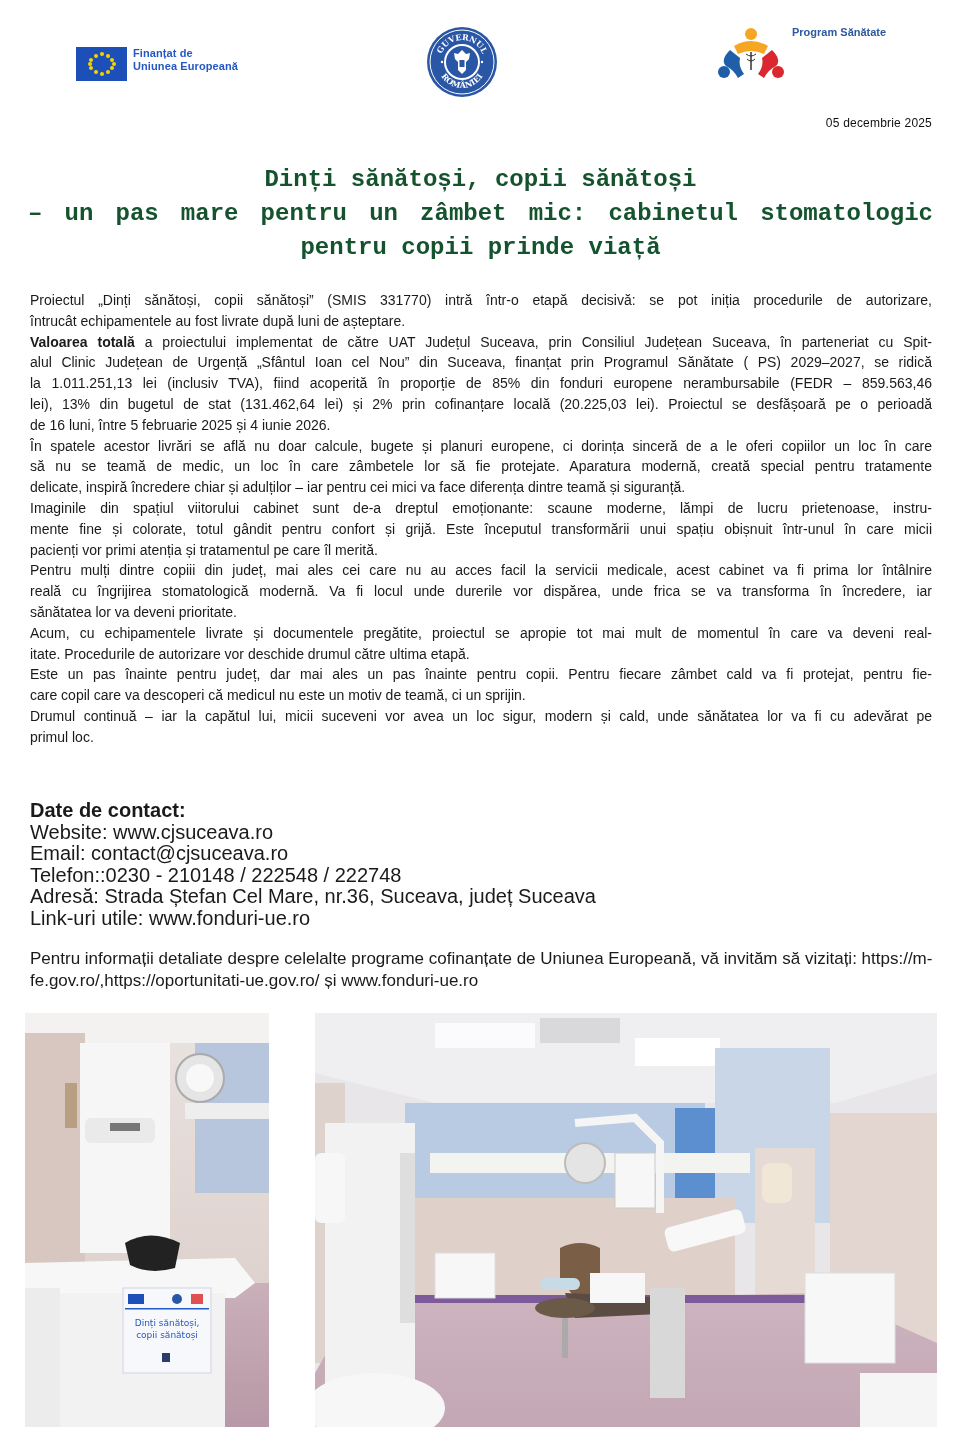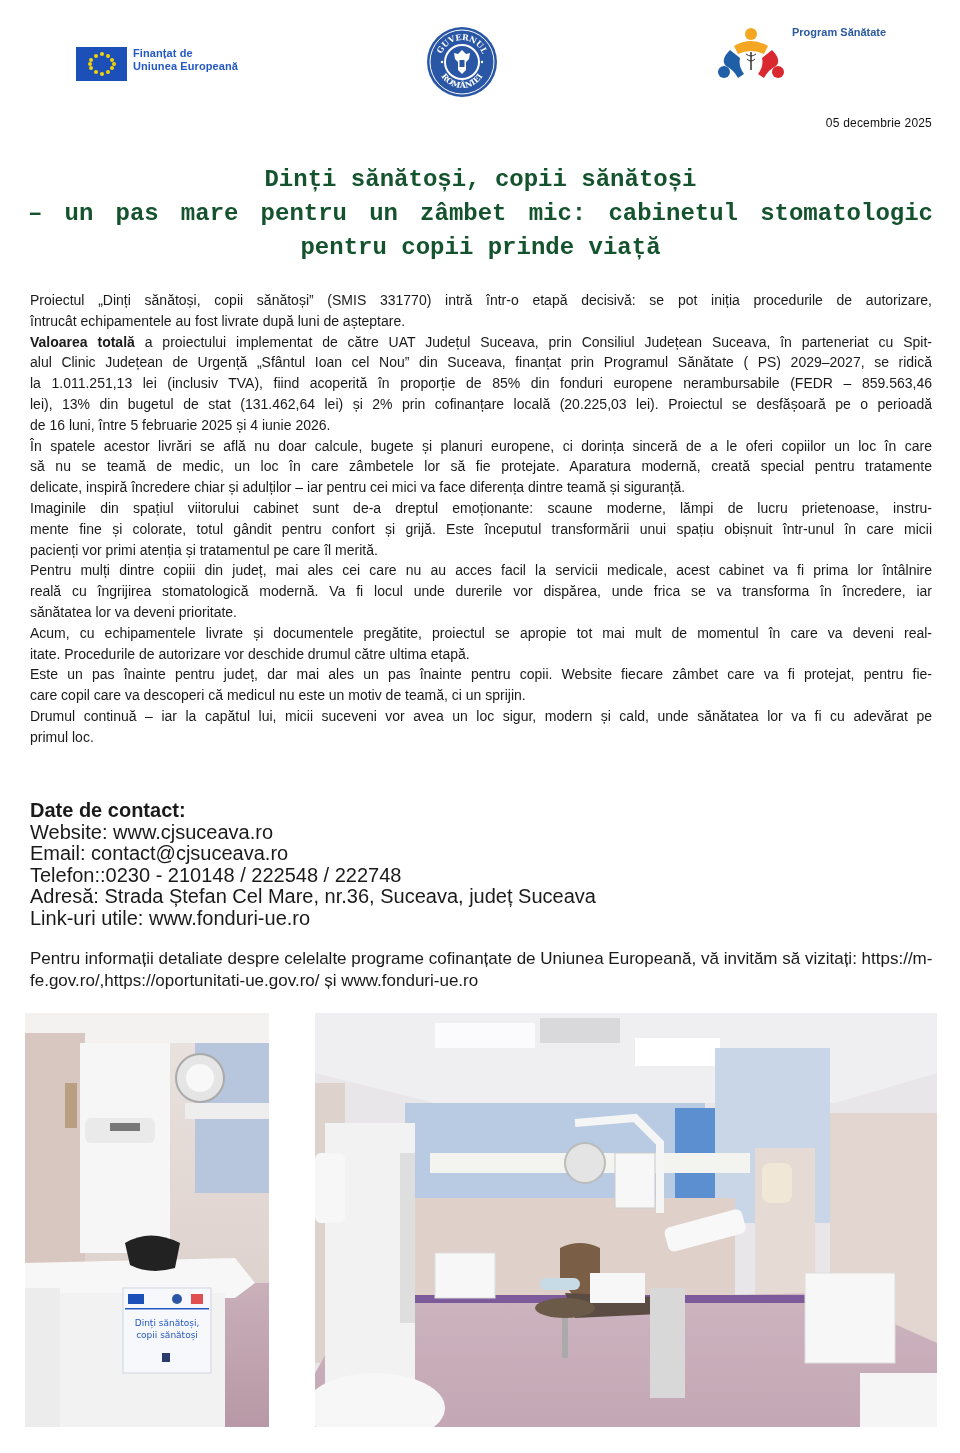--- a/index.html
+++ b/index.html
@@ -142,21 +142,21 @@
   <div>
     <span class="line">Pentru mulți dintre copiii din județ, mai ales cei care nu au acces facil la servicii medicale, acest cabinet va fi prima lor întâlnire</span>
     <span class="line">reală cu îngrijirea stomatologică modernă. Va fi locul unde durerile vor dispărea, unde frica se va transforma în încredere, iar</span>
     <span class="line last">sănătatea lor va deveni prioritate.</span>
   </div>
   <div>
     <span class="line">Acum, cu echipamentele livrate și documentele pregătite, proiectul se apropie tot mai mult de momentul în care va deveni real-</span>
     <span class="line last">itate. Procedurile de autorizare vor deschide drumul către ultima etapă.</span>
   </div>
   <div>
-    <span class="line">Este un pas înainte pentru județ, dar mai ales un pas înainte pentru copii. Website fiecare zâmbet care va fi protejat, pentru fie-</span>
+    <span class="line">Este un pas înainte pentru județ, dar mai ales un pas înainte pentru copii. Pentru fiecare zâmbet cald va fi protejat, pentru fie-</span>
     <span class="line last">care copil care va descoperi că medicul nu este un motiv de teamă, ci un sprijin.</span>
   </div>
   <div>
     <span class="line">Drumul continuă – iar la capătul lui, micii suceveni vor avea un loc sigur, modern și cald, unde sănătatea lor va fi cu adevărat pe</span>
     <span class="line last">primul loc.</span>
   </div>
 </div>
 
 <div class="contact">
   <div class="ctitle">Date de contact:</div>

